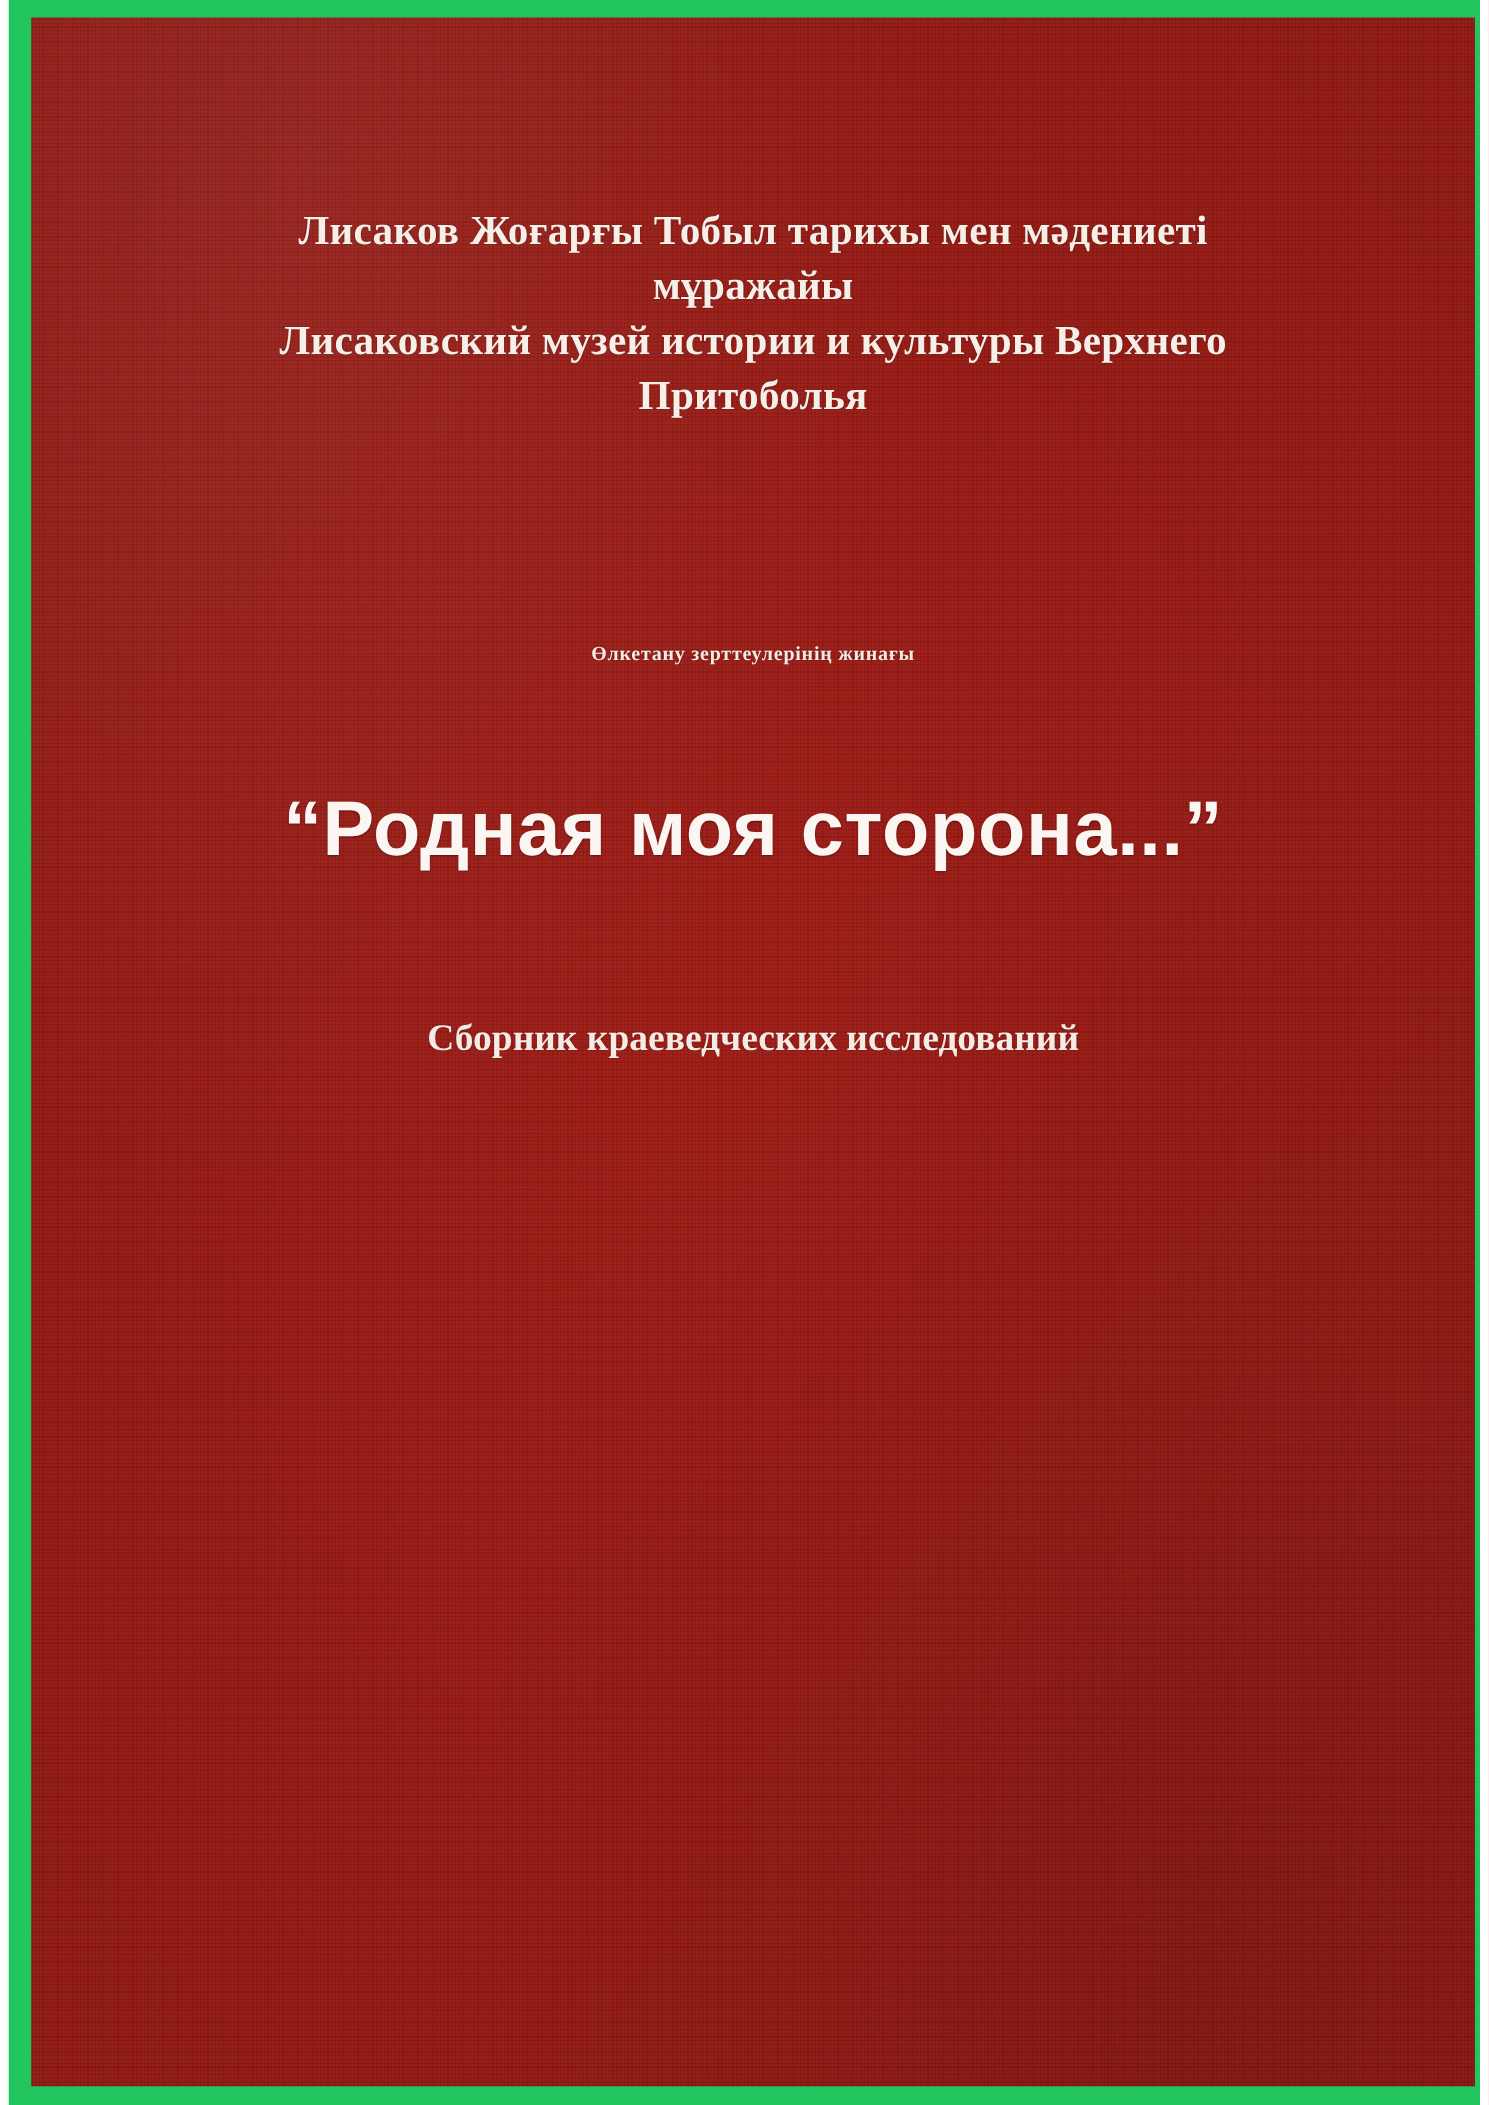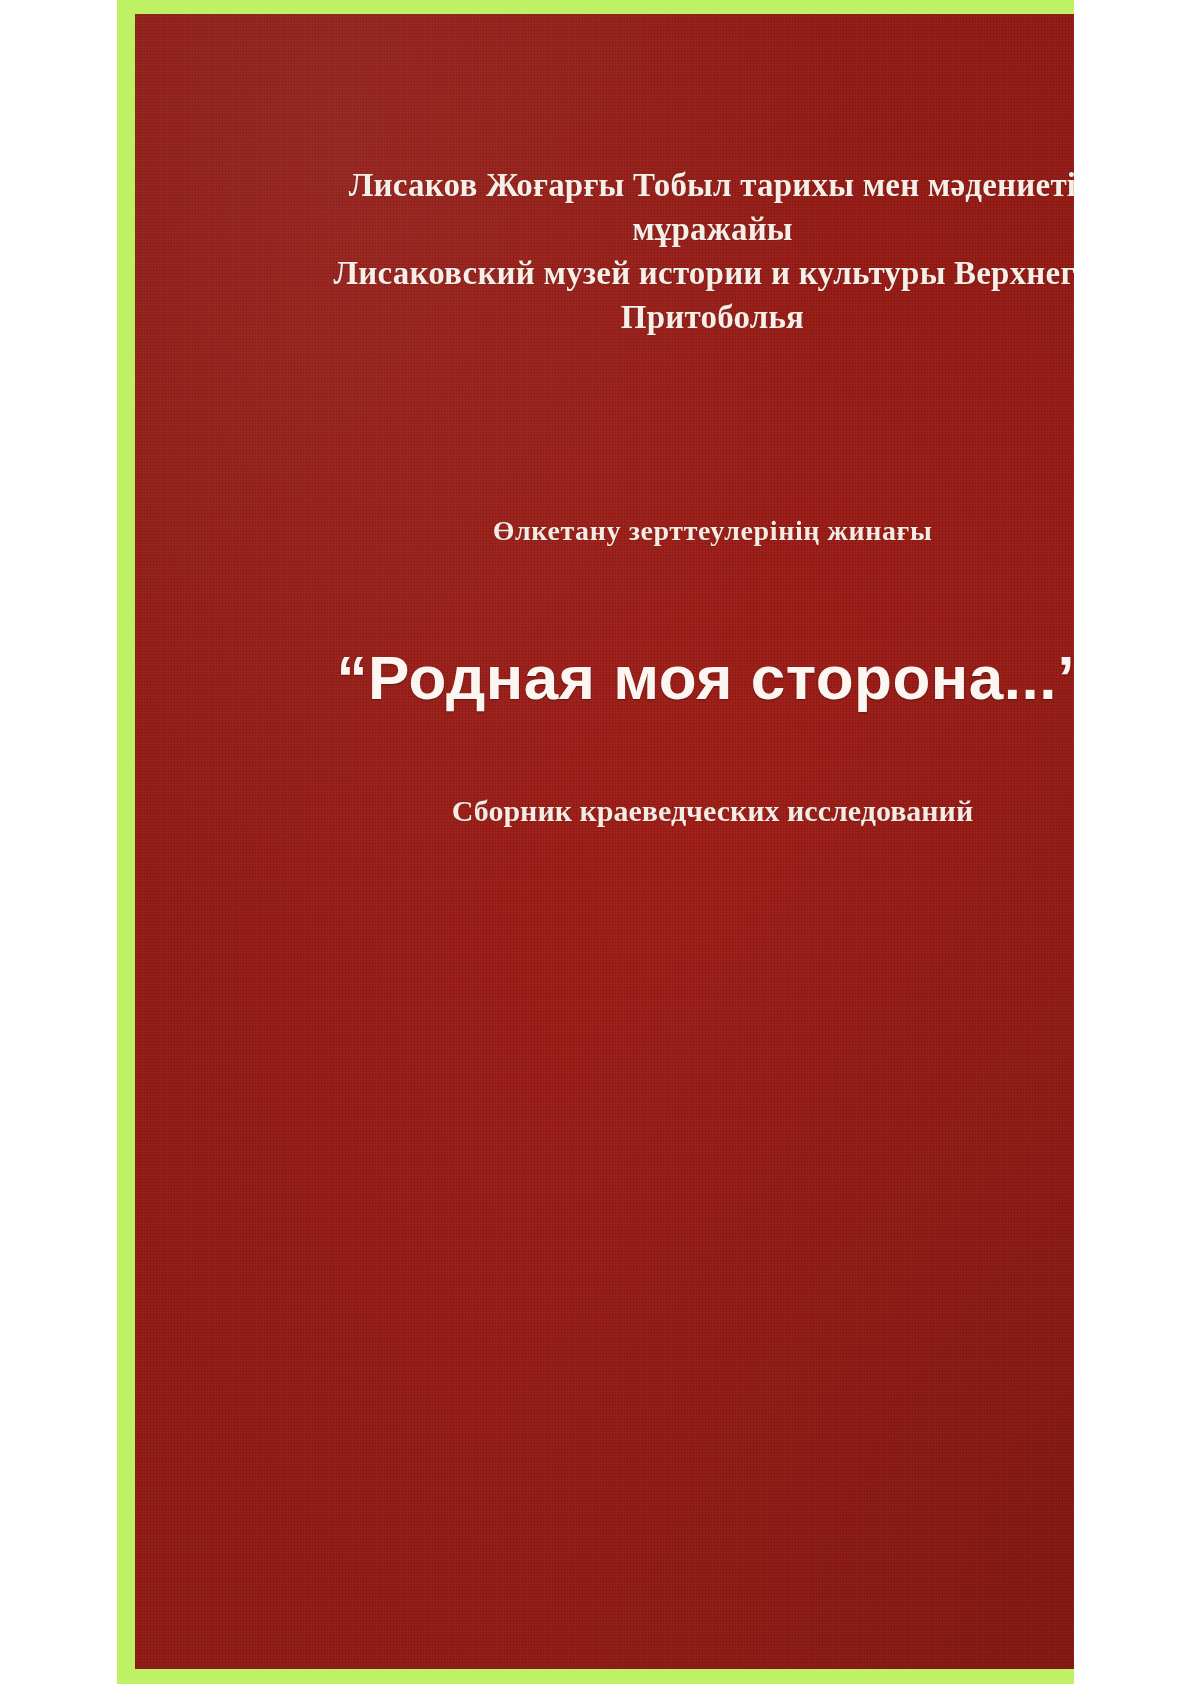--- a/index.html
+++ b/index.html
@@ -6,24 +6,24 @@
   html, body {
     margin: 0;
     padding: 0;
     background: #ffffff;
   }
   body {
     font-family: "Liberation Serif", serif;
   }
   .page {
     position: relative;
-    width: 957px;
+    width: 1177px;
     height: 1684px;
     margin: 0 auto;
-    background: #bef264;
+    background: #22c55e;
     overflow: hidden;
   }
   
   .cover {
     position: absolute;
     left: 18px;
     top: 14px;
     width: 1155px;
     height: 1655px;
     background-color: #9e1a13;
@@ -67,37 +67,37 @@
     text-shadow: 0 0 1px rgba(0,0,0,0.45);
     margin: 0 auto;
     max-width: 760px;
   }
   .institution-ru {
   }
   .series {
     margin-top: 175px;
     font-family: "Liberation Serif", serif;
     font-weight: bold;
-    font-size: 28px;
+    font-size: 16px;
     letter-spacing: 0.6px;
     color: #f4ece4;
     text-shadow: 0 0 1px rgba(0,0,0,0.4);
   }
   .title {
     margin-top: 95px;
     font-family: Liberation Sans, sans-serif;
     font-weight: bold;
     font-size: 62px;
     line-height: 1.15;
     letter-spacing: 0.5px;
     color: #fbf6f1;
     text-shadow: 0 1px 2px rgba(0,0,0,0.35);
   }
   .subtitle {
-    margin-top: 76px;
+    margin-top: 110px;
     font-family: "Liberation Serif", serif;
     font-weight: bold;
     font-size: 30px;
     line-height: 1.45;
     color: #f4ece4;
     text-shadow: 0 0 1px rgba(0,0,0,0.4);
     max-width: 620px;
     margin-left: auto;
     margin-right: auto;
   }

